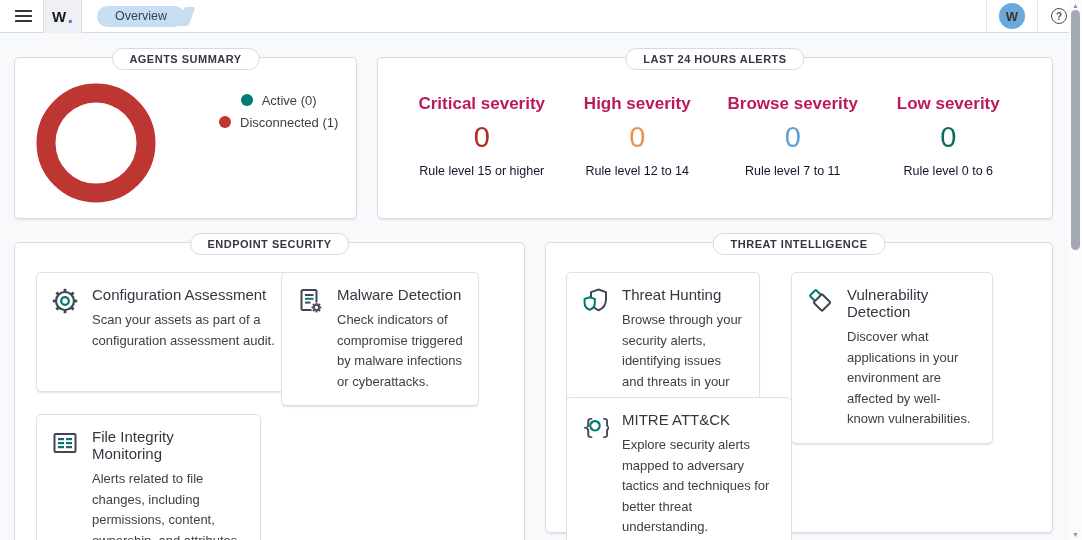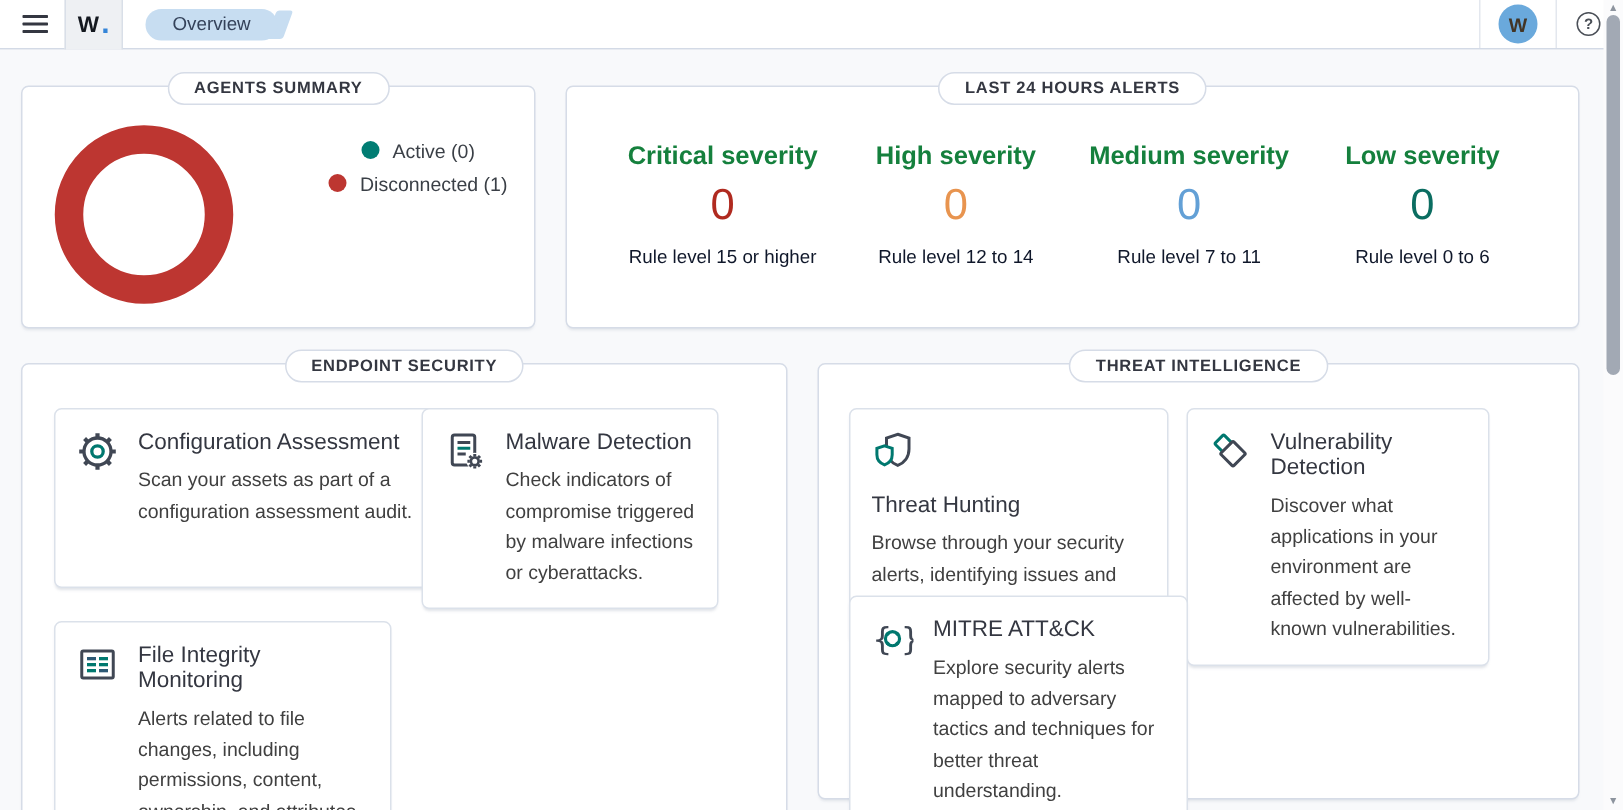--- a/index.html
+++ b/index.html
@@ -45,38 +45,38 @@
   
   .donut { position: absolute; left: 21px; top: 25px; }
   .legend { position: absolute; left: 204px; top: 31px; }
   .legend-row { display: flex; align-items: center; gap: 9px; height: 22px; cursor: pointer; justify-content: center; }
   .legend-dot { width: 12px; height: 12px; border-radius: 50%; flex: 0 0 12px; }
   .legend-label { font-size: 13px; color: #3a3f46; }
 
   
   .alerts-row { display: flex; justify-content: space-around; padding: 36px 26px 0 26px; }
   .sev-col { flex: 1; text-align: center; cursor: pointer; }
-  .sev-title { font-size: 17px; font-weight: 600; color: #15803d; }
+  .sev-title { font-size: 17px; font-weight: 600; color: #be185d; }
   .sev-value { font-size: 29px; font-weight: 400; margin-top: 7px; }
   .sev-sub { font-size: 12.5px; color: #0f172a; margin-top: 10px; }
 
   
   .card { position: absolute; background: #fff; border: 1px solid #dbe1ea; border-radius: 5px;
           box-shadow: 0 2px 2px -1px rgba(152,162,179,.3); padding: 13px 14px; display: flex; gap: 13px;
           cursor: pointer; }
   .card-icon { flex: 0 0 28px; width: 28px; height: 28px; margin-top: 1px; }
   .card-title { font-size: 15px; font-weight: 500; color: #343741; margin-bottom: 7px; }
   .card-desc { font-size: 13px; color: #404040; line-height: 1.58; }
 
   
   #card-ca  { left: 21px;  top: 29px;  width: 265px; min-height: 120px; }
   #card-md  { left: 266px; top: 29px;  width: 198px; min-height: 126px; }
   #card-fim { left: 21px;  top: 171px; width: 225px; min-height: 119px; }
   
-  #card-th  { left: 20px;  top: 29px;  width: 213px; min-height: 108px; flex-direction: column; }
+  #card-th  { left: 20px;  top: 29px;  width: 194px; min-height: 108px; }
   #card-vd  { left: 245px; top: 29px;  width: 202px; min-height: 108px; }
   #card-ma  { left: 20px;  top: 154px; width: 226px; min-height: 119px; }
 
   
   .scrollbar { position: absolute; right: 0; top: 0; width: 13px; height: 540px; background: #fbfbfc; z-index: 20; }
   .sb-arrow { position: absolute; left: 0; width: 13px; text-align: center; font-size: 7px; color: #8d949e; cursor: pointer; }
   .sb-up { top: 2px; }
   .sb-down { bottom: 2px; }
   .sb-thumb { position: absolute; left: 2px; top: 10px; width: 9px; height: 240px; background: #a2a9b4; border-radius: 5px; cursor: pointer; }
 </style>
@@ -133,21 +133,21 @@
         <div class="sev-title">Critical severity</div>
         <div class="sev-value" style="color: rgb(176, 42, 32);">0</div>
         <div class="sev-sub">Rule level 15 or higher</div>
       </div>
       <div class="sev-col">
         <div class="sev-title">High severity</div>
         <div class="sev-value" style="color: rgb(232, 148, 79);">0</div>
         <div class="sev-sub">Rule level 12 to 14</div>
       </div>
       <div class="sev-col">
-        <div class="sev-title">Medium severity</div>
+        <div class="sev-title">Browse severity</div>
         <div class="sev-value" style="color: rgb(99, 160, 214);">0</div>
         <div class="sev-sub">Rule level 7 to 11</div>
       </div>
       <div class="sev-col">
         <div class="sev-title">Low severity</div>
         <div class="sev-value" style="color: rgb(11, 109, 97);">0</div>
         <div class="sev-sub">Rule level 0 to 6</div>
       </div>
     </div>
   </section>

